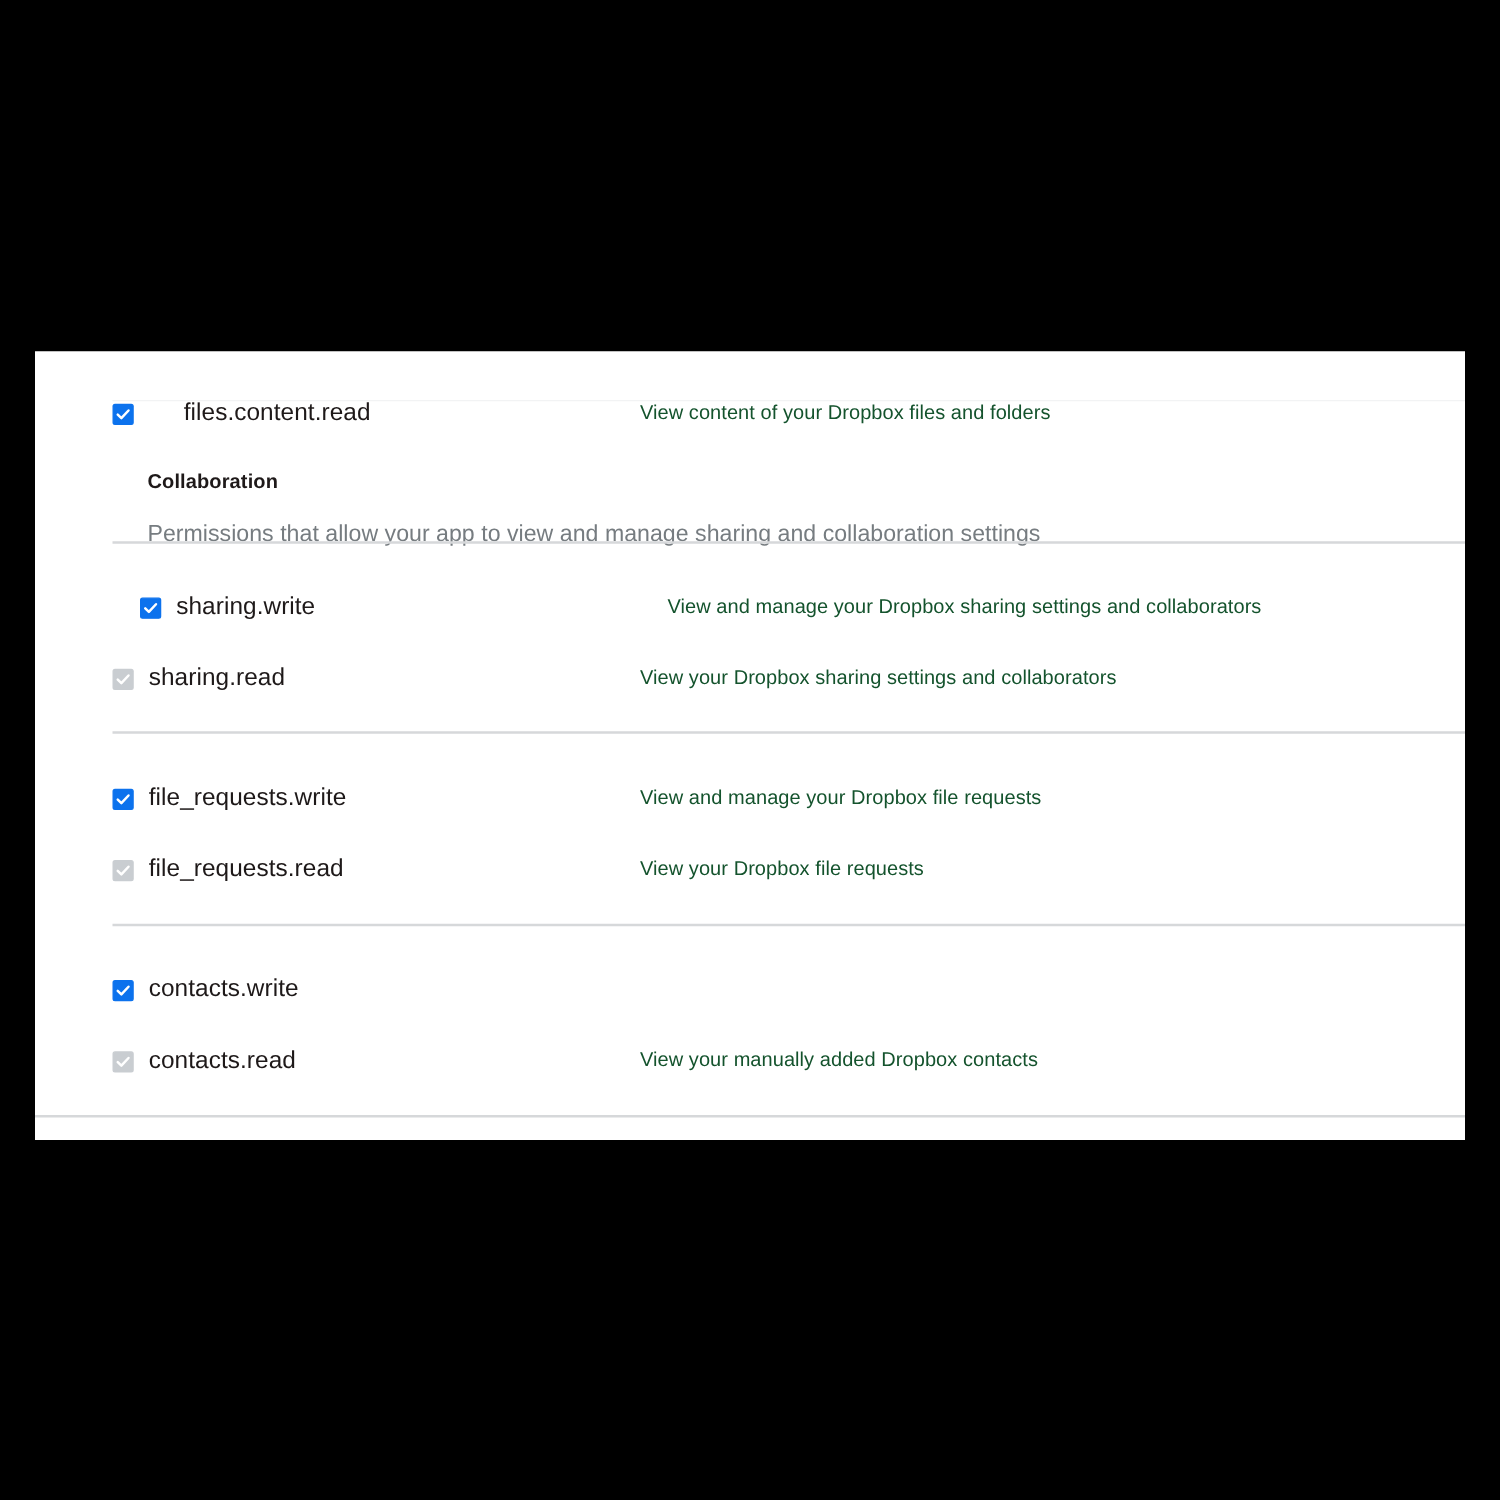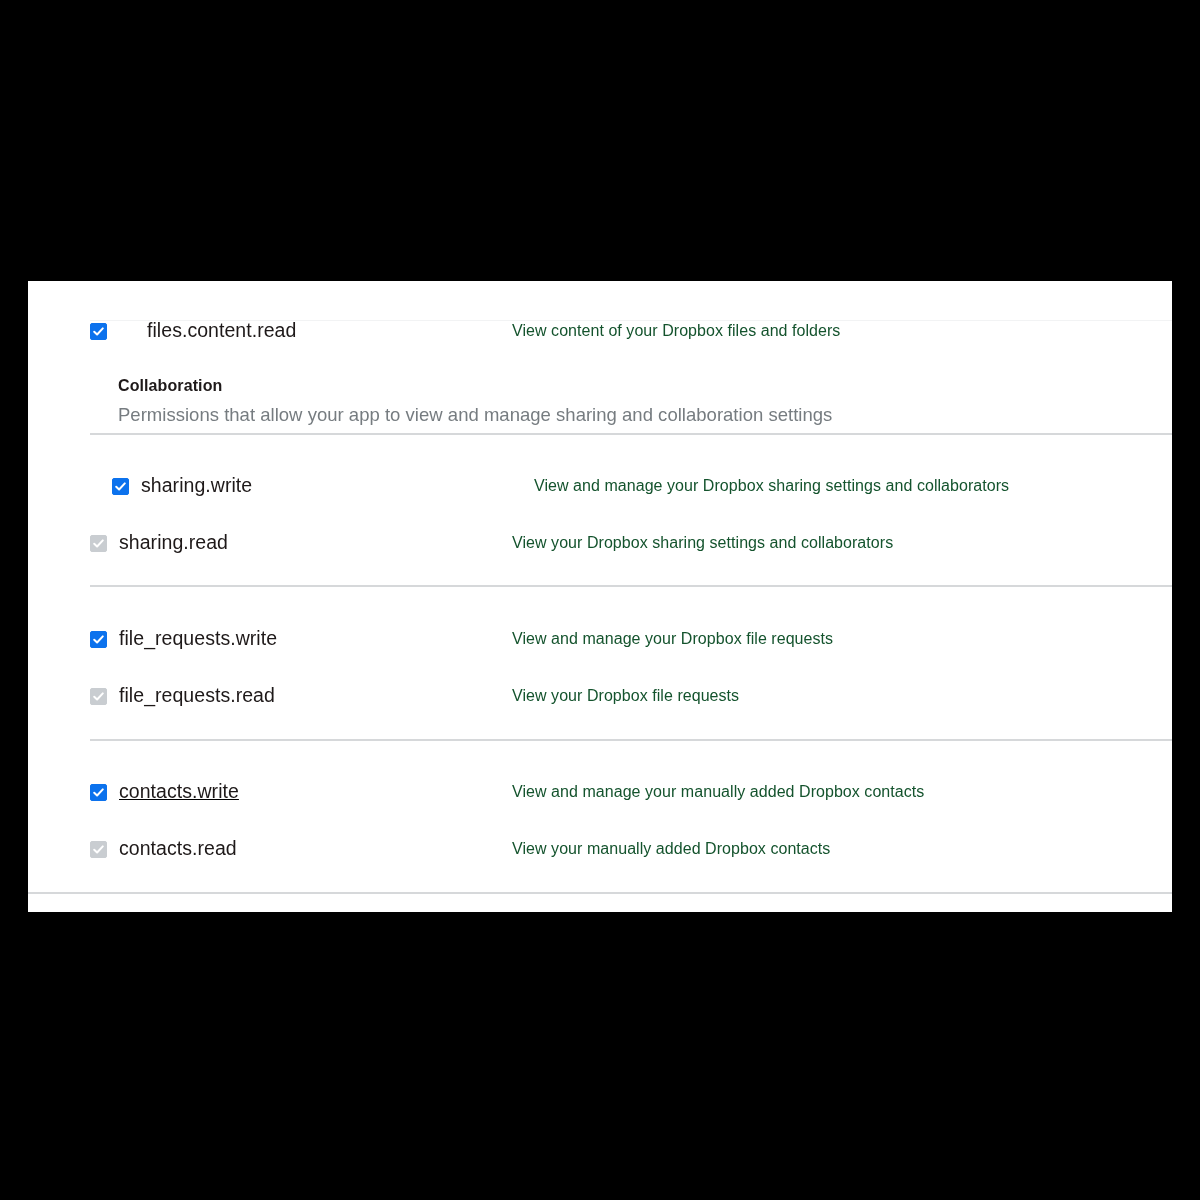--- a/index.html
+++ b/index.html
@@ -105,21 +105,21 @@
     width: 1054px;
   }
   .section-title {
     font-size: 16px;
     font-weight: bold;
     color: #1e1919;
     line-height: 1;
     letter-spacing: 0.1px;
   }
   .section-sub {
-    margin-top: 12px;
+    margin-top: 24px;
     font-size: 18.5px;
     color: #767c80;
     line-height: 1;
     letter-spacing: 0.02px;
   }
 
   
   .divider-indent {
     position: absolute;
     left: 62px;
@@ -206,28 +206,27 @@
           <svg viewBox="0 0 13 13">
               <path d="M2.2 6.7 L5.1 9.5 L10.8 3.4" fill="none" stroke-width="2" stroke-linecap="round" stroke-linejoin="round"></path>
             </svg>
         </span>
         <span class="perm-scope">file_requests.read</span>
         <span class="perm-desc">View your Dropbox file requests</span>
       </div>
 
       <div class="divider-indent" style="top:458px;"></div>
 
-      <div class="perm-row" style="position:absolute; top:492px; left:0; width:949px;text-decoration:underline;">
+      <div class="perm-row" style="position:absolute; top:492px; left:0; width:949px;">
         <span class="cb checked">
           <svg viewBox="0 0 13 13">
               <path d="M2.2 6.7 L5.1 9.5 L10.8 3.4" fill="none" stroke-width="2" stroke-linecap="round" stroke-linejoin="round"></path>
             </svg>
         </span>
         <span class="perm-scope">contacts.write</span>
-        <span class="perm-desc">View and manage your manually added Dropbox contacts</span>
       </div>
 
       <div class="perm-row" style="position:absolute; top:549px; left:0; width:1144px;">
         <span class="cb disabled">
           <svg viewBox="0 0 13 13">
               <path d="M2.2 6.7 L5.1 9.5 L10.8 3.4" fill="none" stroke-width="2" stroke-linecap="round" stroke-linejoin="round"></path>
             </svg>
         </span>
         <span class="perm-scope">contacts.read</span>
         <span class="perm-desc">View your manually added Dropbox contacts</span>

